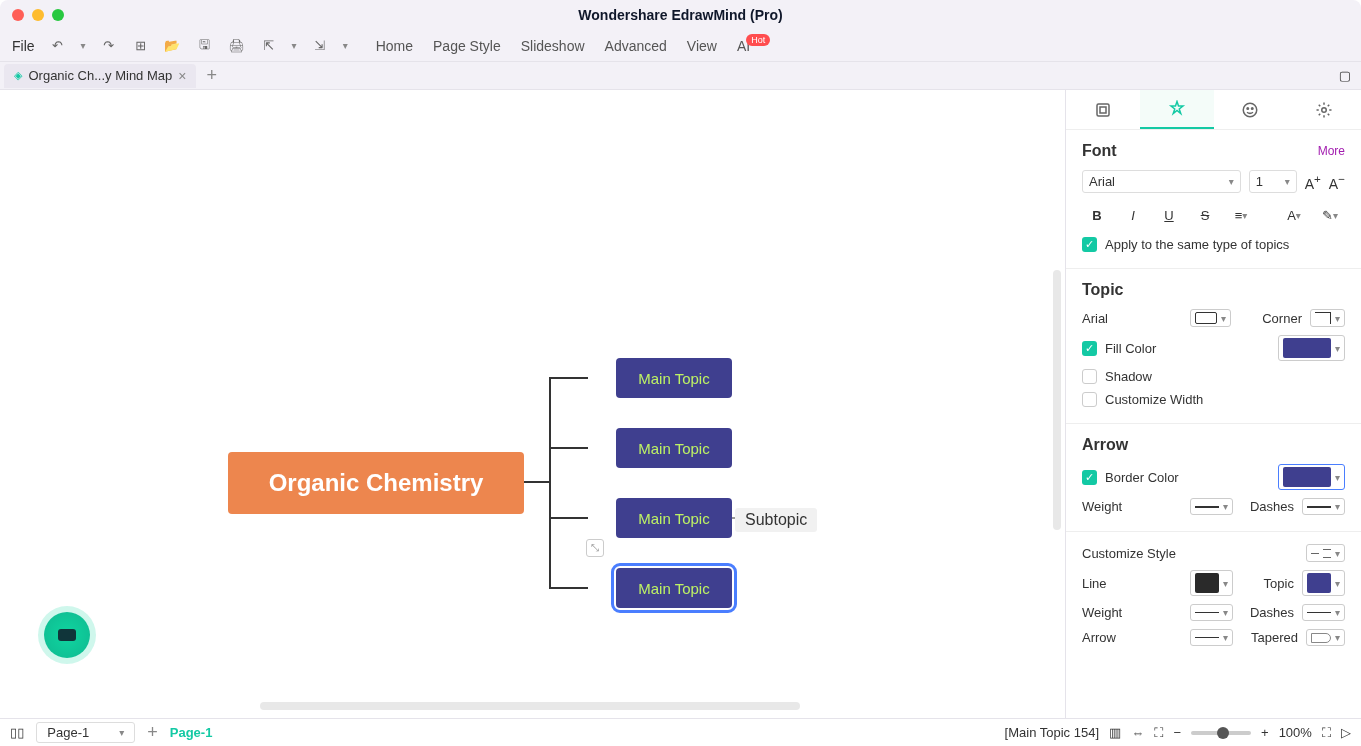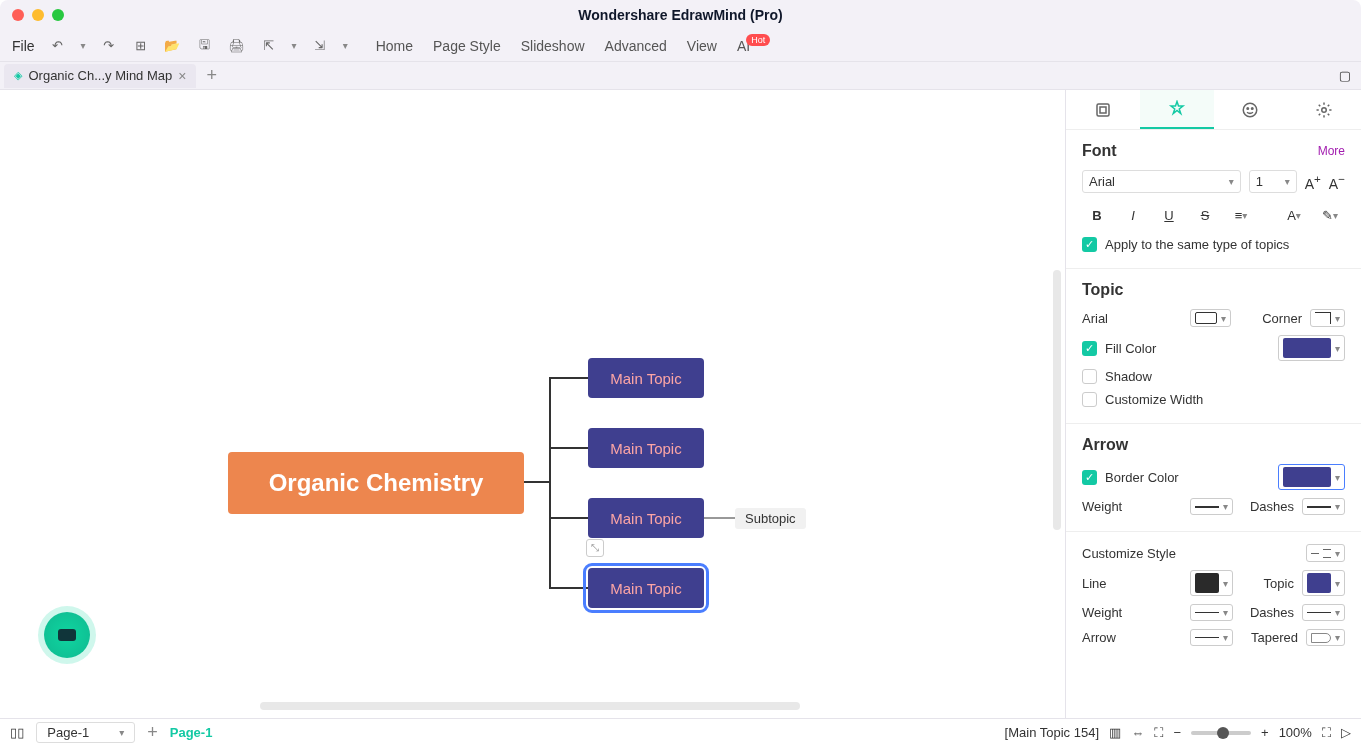--- a/index.html
+++ b/index.html
@@ -30,23 +30,23 @@
 .tab-add { margin-left: 10px; font-size: 18px; color: #888; }
 .panel-toggle { margin-left: auto; margin-right: 10px; }
 
 
 .main { display: flex; height: calc(100% - 30px - 32px - 28px - 28px); }
 
 
 .canvas-wrap { flex: 1; position: relative; background: #fff; overflow: hidden; }
 
 .central-node { position: absolute; left: 228px; top: 362px; width: 296px; height: 62px; background: #ed864e; color: #fff; font-weight: 700; font-size: 24px; display: flex; align-items: center; justify-content: center; border-radius: 4px; }
-.topic-node { position: absolute; width: 116px; height: 40px; background: #3f3f8f; color: #fca5a5; font-size: 15px; display: flex; align-items: center; justify-content: center; border-radius: 4px; }
+.topic-node { position: absolute; width: 116px; height: 40px; background: #3f3f8f; color: #bef264; font-size: 15px; display: flex; align-items: center; justify-content: center; border-radius: 4px; margin-left: 28px; }
 .topic-node.selected { outline: 3px solid #4a7eff; outline-offset: 2px; }
-.subtopic { position: absolute; left: 735px; top: 418px; background: #f1f1f1; padding: 3px 10px; font-size: 13px; border-radius: 3px; }
+.subtopic { position: absolute; left: 735px; top: 418px; background: #f1f1f1; padding: 3px 10px; font-size: 16px; border-radius: 3px; }
 .expand-handle { position: absolute; left: 586px; top: 449px; width: 18px; height: 18px; border: 1px solid #ccc; border-radius: 3px; background: #fff; display:flex; align-items:center; justify-content:center; }
 
 svg.connectors { position: absolute; inset: 0; pointer-events: none; }
 
 .ai-bubble { position: absolute; left: 44px; bottom: 60px; width: 46px; height: 46px; border-radius: 50%; background: radial-gradient(circle,#0fd6a0,#0fb890); display: flex; align-items: center; justify-content: center; box-shadow: 0 0 0 6px rgba(15,214,160,.2); }
 .ai-bubble .face { width: 18px; height: 12px; background: #10353a; border-radius: 3px; }
 
 .scroll-h { position:absolute; bottom: 8px; left: 260px; width: 540px; height: 8px; background:#e8e8e8; border-radius:4px;}
 .scroll-v { position:absolute; right: 4px; top: 180px; width: 8px; height: 260px; background:#e8e8e8; border-radius:4px;}
 

